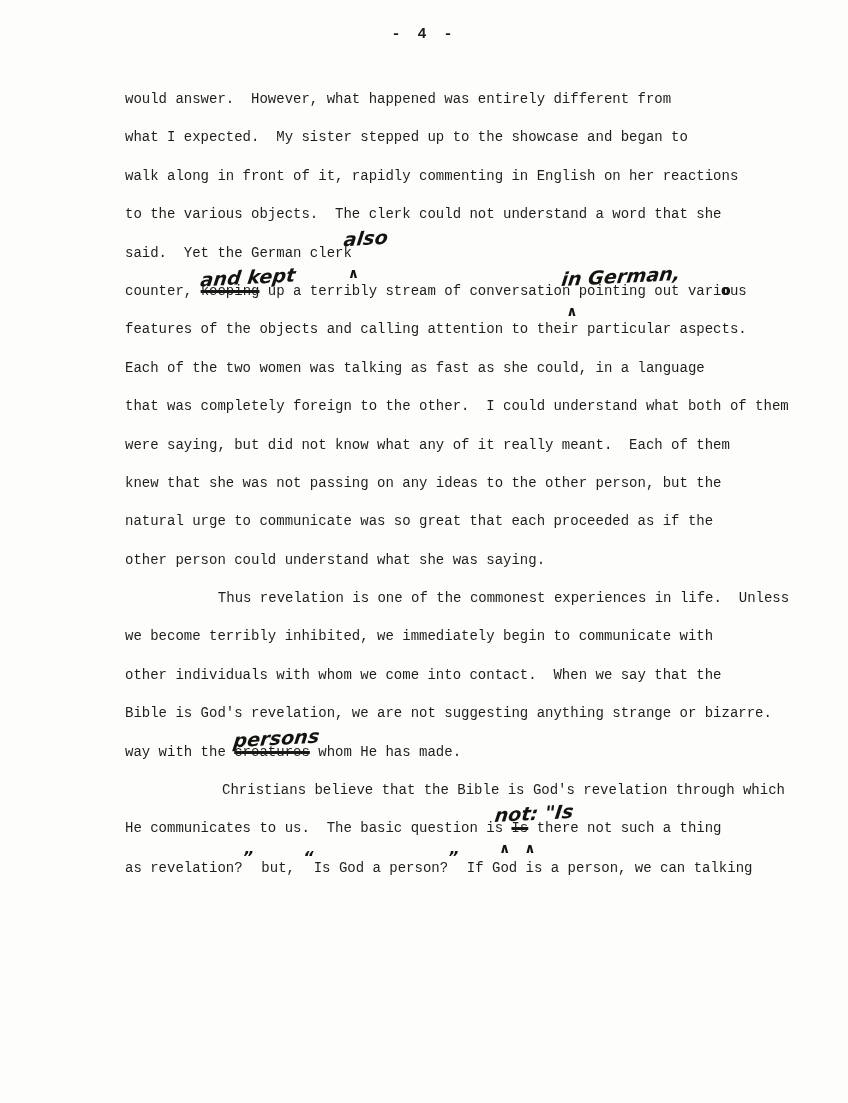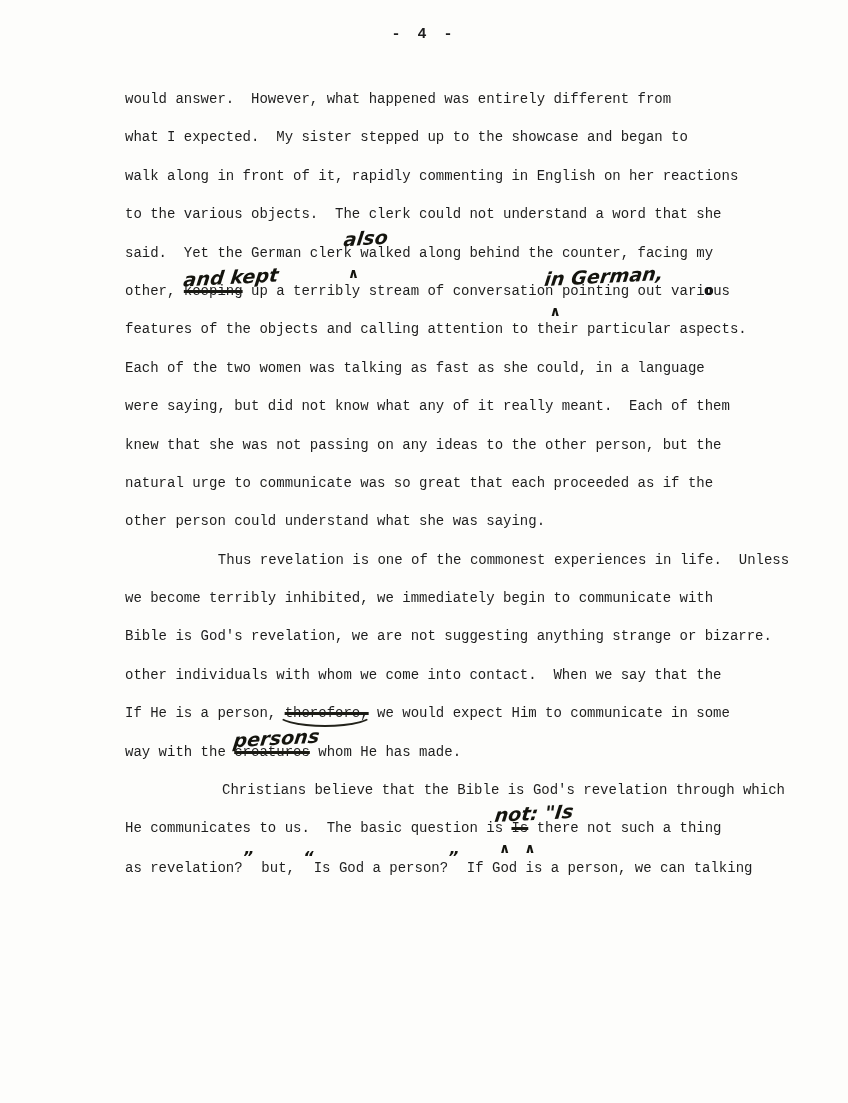--- a/index.html
+++ b/index.html
@@ -63,35 +63,35 @@
 <body>
 
 <div class="page">
   <div class="page-number">- 4 -</div>
   <div class="doc">
       <div class="para">
         <div class="line"><span class="typed">would answer.  However, what happened was entirely different from</span></div>
         <div class="line"><span class="typed">what I expected.  My sister stepped up to the showcase and began to</span></div>
         <div class="line"><span class="typed">walk along in front of it, rapidly commenting in English on her reactions</span></div>
         <div class="line"><span class="typed">to the various objects.  The clerk could not understand a word that she</span></div>
-        <div class="line"><span class="typed">said.  Yet the German clerk</span><span class="ins"><span class="hand">also</span><span class="caret">∧</span></span><span class="typed"> walked along behind the counter, facing my</span></div>
-        <div class="line"><span class="typed">other, </span><span class="struck">keeping<span class="hand">and kept</span></span><span class="typed"> up a terribly stream of conversation</span><span class="ins"><span class="hand">in German,</span><span class="caret">∧</span></span><span class="typed"> pointing out vari</span><span class="overtype">o</span><span class="typed">us</span></div>
+        <div class="line"><span class="typed">said.  Yet the German clerk</span><span class="ins"><span class="hand">also</span><span class="caret">∧</span></span></div>
+        <div class="line"><span class="typed">counter, </span><span class="struck">keeping<span class="hand">and kept</span></span><span class="typed"> up a terribly stream of conversation</span><span class="ins"><span class="hand">in German,</span><span class="caret">∧</span></span><span class="typed"> pointing out vari</span><span class="overtype">o</span><span class="typed">us</span></div>
         <div class="line"><span class="typed">features of the objects and calling attention to their particular aspects.</span></div>
         <div class="line"><span class="typed">Each of the two women was talking as fast as she could, in a language</span></div>
+        <div class="line"><span class="typed">that was completely foreign to the other.  I could understand what both of them</span></div>
         <div class="line"><span class="typed">were saying, but did not know what any of it really meant.  Each of them</span></div>
         <div class="line"><span class="typed">knew that she was not passing on any ideas to the other person, but the</span></div>
         <div class="line"><span class="typed">natural urge to communicate was so great that each proceeded as if the</span></div>
         <div class="line"><span class="typed">other person could understand what she was saying.</span></div>
       </div>
       <div class="para indent">
         <div class="line"><span class="typed">Thus revelation is one of the commonest experiences in life.  Unless</span></div>
         <div class="line"><span class="typed">we become terribly inhibited, we immediately begin to communicate with</span></div>
+        <div class="line"><span class="typed">other individuals with whom we come into contact.  When we say that the</span></div>
         <div class="line"><span class="typed">Bible is God's revelation, we are not suggesting anything strange or bizarre.</span></div>
-        <div class="line"><span class="typed">other individuals with whom we come into contact.  When we say that the</span></div>
-        <div class="line"><span class="typed">If He is a person, </span><span class="struck loop">therefore,</span><span class="typed"> we would expect Him to communicate in some</span></div>
         <div class="line"><span class="typed">way with the </span><span class="struck">creatures<span class="hand">persons</span></span><span class="typed"> whom He has made.</span></div>
       </div>
       <div class="para indent">
         <div class="line"><span class="typed">Christians believe that the Bible is God's revelation through which</span></div>
         <div class="line"><span class="typed">He communicates to us.  The basic question is</span><span class="ins"><span class="hand">not: "Is</span><span class="caret">∧</span></span><span class="typed"> </span><span class="struck">Is</span><span class="ins"><span class="caret">∧</span></span><span class="typed"> there not such a thing</span></div>
         <div class="line"><span class="typed">as revelation?</span><span class="handsup">”</span><span class="typed"> but, </span><span class="handsup">“</span><span class="typed">Is God a person?</span><span class="handsup">”</span><span class="typed"> If God is a person, we can talking</span></div>
       </div>
     </div>
 </div>
 

